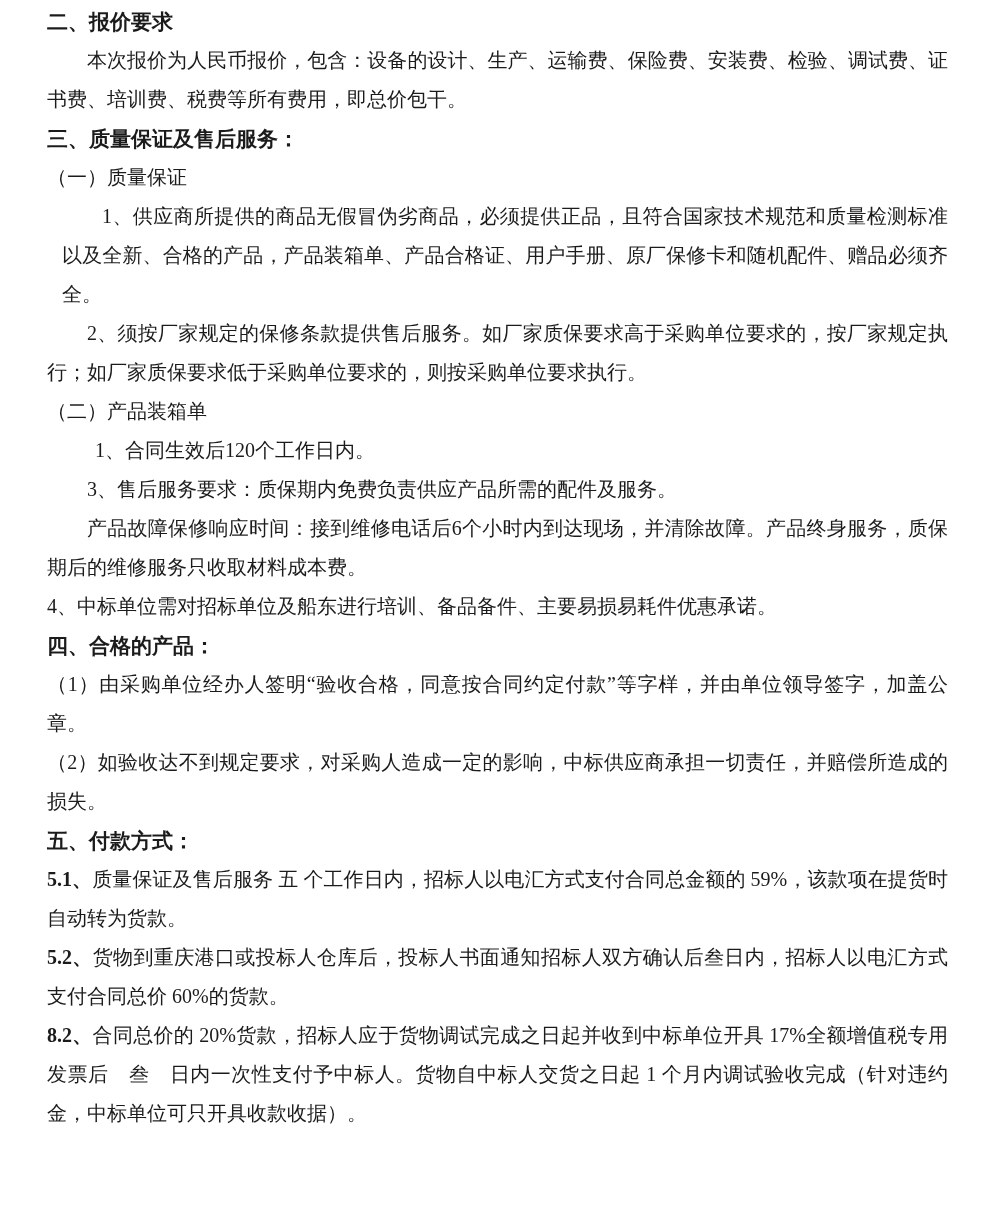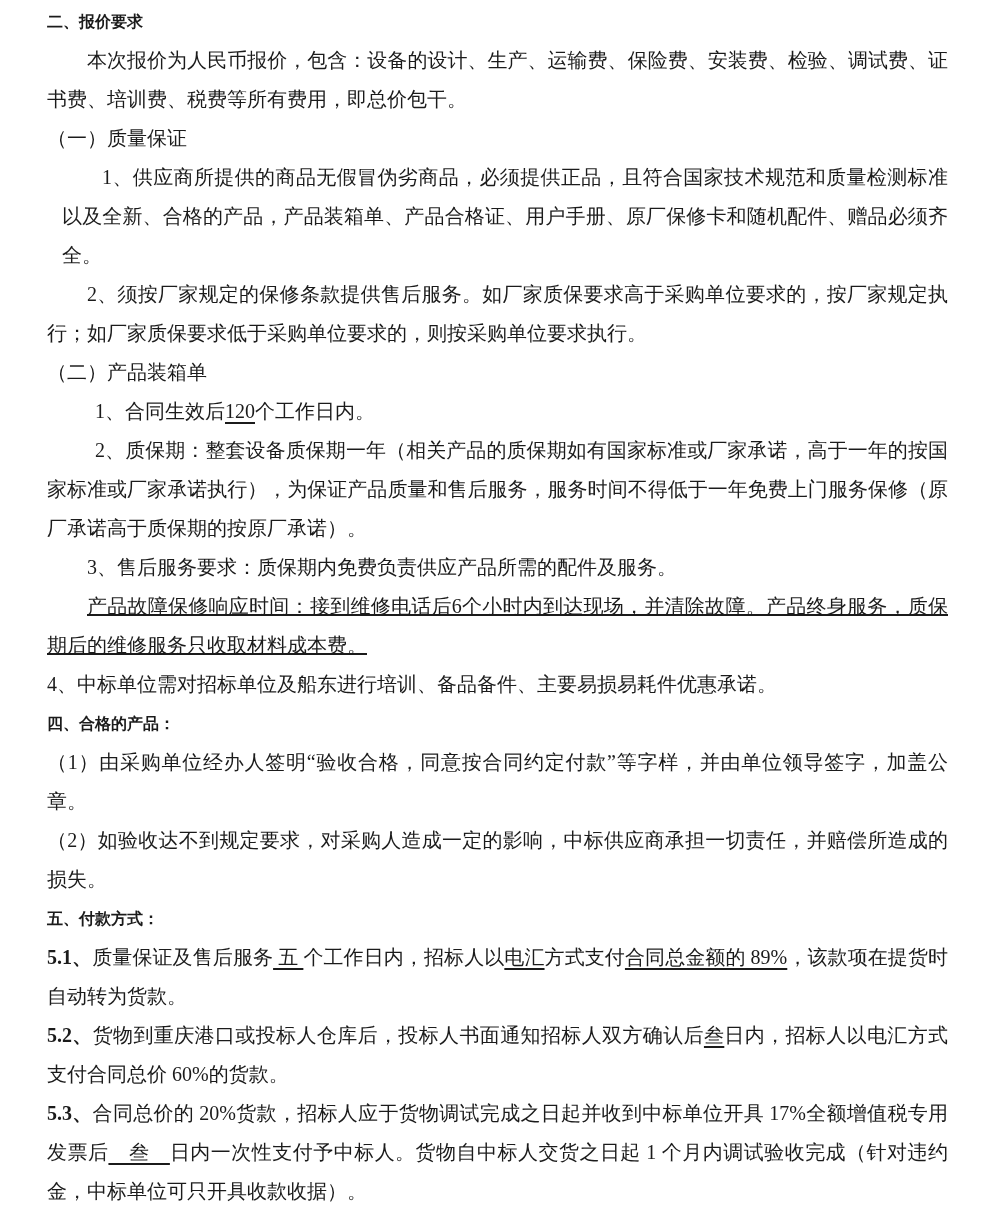--- a/index.html
+++ b/index.html
@@ -19,46 +19,45 @@
   }
   .para {
     margin: 0;
     line-height: 39px;
     text-align: justify;
     word-break: break-all;
   }
   .para.heading {
     font-family: "Liberation Sans", "DejaVu Sans", sans-serif;
     font-weight: 700;
-    font-size: 16px;
+    font-size: 21px;
     text-align: left;
   }
   .seg { white-space: pre-wrap; }
   .seg.b { font-weight: 700; }
   .seg.u {
-    text-decoration: underline;
     text-decoration-thickness: 1.5px;
     text-underline-offset: 4px;
   }
 </style>
 </head>
 <body>
 
 <div class="page" style="background: rgb(255, 255, 255); color: rgb(27, 27, 27);">
     <p class="para heading"><span class="seg b">二、报价要求</span></p>
     <p class="para body" style="text-indent: 2em;"><span class="seg">本次报价为人民币报价，包含：设备的设计、生产、运输费、保险费、安装费、检验、调试费、证书费、培训费、税费等所有费用，即总价包干。</span></p>
+    <p class="para heading"><span class="seg b">三、质量保证及售后服务：</span></p>
     <p class="para body"><span class="seg">（一）质量保证</span></p>
     <p class="para body" style="text-indent: 2em; margin-left: 15px;"><span class="seg">1、供应商所提供的商品无假冒伪劣商品，必须提供正品，且符合国家技术规范和质量检测标准以及全新、合格的产品，产品装箱单、产品合格证、用户手册、原厂保修卡和随机配件、赠品必须齐全。</span></p>
     <p class="para body" style="text-indent: 2em; font-family: Liberation Serif, serif;"><span class="seg">2、须按厂家规定的保修条款提供售后服务。如厂家质保要求高于采购单位要求的，按厂家规定执行；如厂家质保要求低于采购单位要求的，则按采购单位要求执行。</span></p>
     <p class="para body"><span class="seg">（二）产品装箱单</span></p>
     <p class="para body" style="text-indent: 2.4em;"><span class="seg">1、合同生效后</span><span class="seg u">120</span><span class="seg">个工作日内。</span></p>
-    <p class="para body" style="text-indent: 2.4em;"><span class="seg">2、质保期：整套设备质保期一年（相关产品的质保期如有国家标准或厂家承诺，高于一年的按国家标准或厂家承诺执行），为保证产品质量和售后服务，服务时间不得低于一年免费上门服务保修（原厂承诺高于质保期的按原厂承诺）。</span></p>
     <p class="para body" style="text-indent: 2em;"><span class="seg">3、售后服务要求：质保期内免费负责供应产品所需的配件及服务。</span></p>
-    <p class="para body" style="text-indent: 2em; text-decoration: underline;"><span class="seg">产品故障保修响应时间：接到维修电话后6个小时内到达现场，并清除故障。产品终身服务，质保期后的维修服务只收取材料成本费。</span></p>
+    <p class="para body" style="text-indent: 2em;"><span class="seg">产品故障保修响应时间：接到维修电话后6个小时内到达现场，并清除故障。产品终身服务，质保期后的维修服务只收取材料成本费。</span></p>
     <p class="para body"><span class="seg">4、中标单位需对招标单位及船东进行培训、备品备件、主要易损易耗件优惠承诺。</span></p>
     <p class="para heading"><span class="seg b">四、合格的产品：</span></p>
     <p class="para body"><span class="seg">（1）由采购单位经办人签明“验收合格，同意按合同约定付款”等字样，并由单位领导签字，加盖公章。</span></p>
     <p class="para body"><span class="seg">（2）如验收达不到规定要求，对采购人造成一定的影响，中标供应商承担一切责任，并赔偿所造成的损失。</span></p>
     <p class="para heading"><span class="seg b">五、付款方式：</span></p>
-    <p class="para body"><span class="seg b">5.1、</span><span class="seg">质量保证及售后服务</span><span class="seg u"> 五 </span><span class="seg">个工作日内，招标人以</span><span class="seg u">电汇</span><span class="seg">方式支付</span><span class="seg u">合同总金额的 89%</span><span class="seg">，该款项在提货时自动转为货款。</span></p>
+    <p class="para body"><span class="seg b">5.1、</span><span class="seg">质量保证及售后服务</span><span class="seg u"> 五 </span><span class="seg">个工作日内，招标人以</span><span class="seg u">电汇</span><span class="seg">方式支付</span><span class="seg u">合同总金额的 59%</span><span class="seg">，该款项在提货时自动转为货款。</span></p>
     <p class="para body"><span class="seg b">5.2、</span><span class="seg">货物到重庆港口或投标人仓库后，投标人书面通知招标人双方确认后</span><span class="seg u">叁</span><span class="seg">日内，招标人以电汇方式支付合同总价 60%的货款。</span></p>
-    <p class="para body"><span class="seg b">5.3、</span><span class="seg">合同总价的 20%货款，招标人应于货物调试完成之日起并收到中标单位开具 17%全额增值税专用发票后</span><span class="seg u">　叁　</span><span class="seg">日内一次性支付予中标人。货物自中标人交货之日起 1 个月内调试验收完成（针对违约金，中标单位可只开具收款收据）。</span></p>
+    <p class="para body"><span class="seg b">8.2、</span><span class="seg">合同总价的 20%货款，招标人应于货物调试完成之日起并收到中标单位开具 17%全额增值税专用发票后</span><span class="seg u">　叁　</span><span class="seg">日内一次性支付予中标人。货物自中标人交货之日起 1 个月内调试验收完成（针对违约金，中标单位可只开具收款收据）。</span></p>
   </div>
 
 </body></html>

